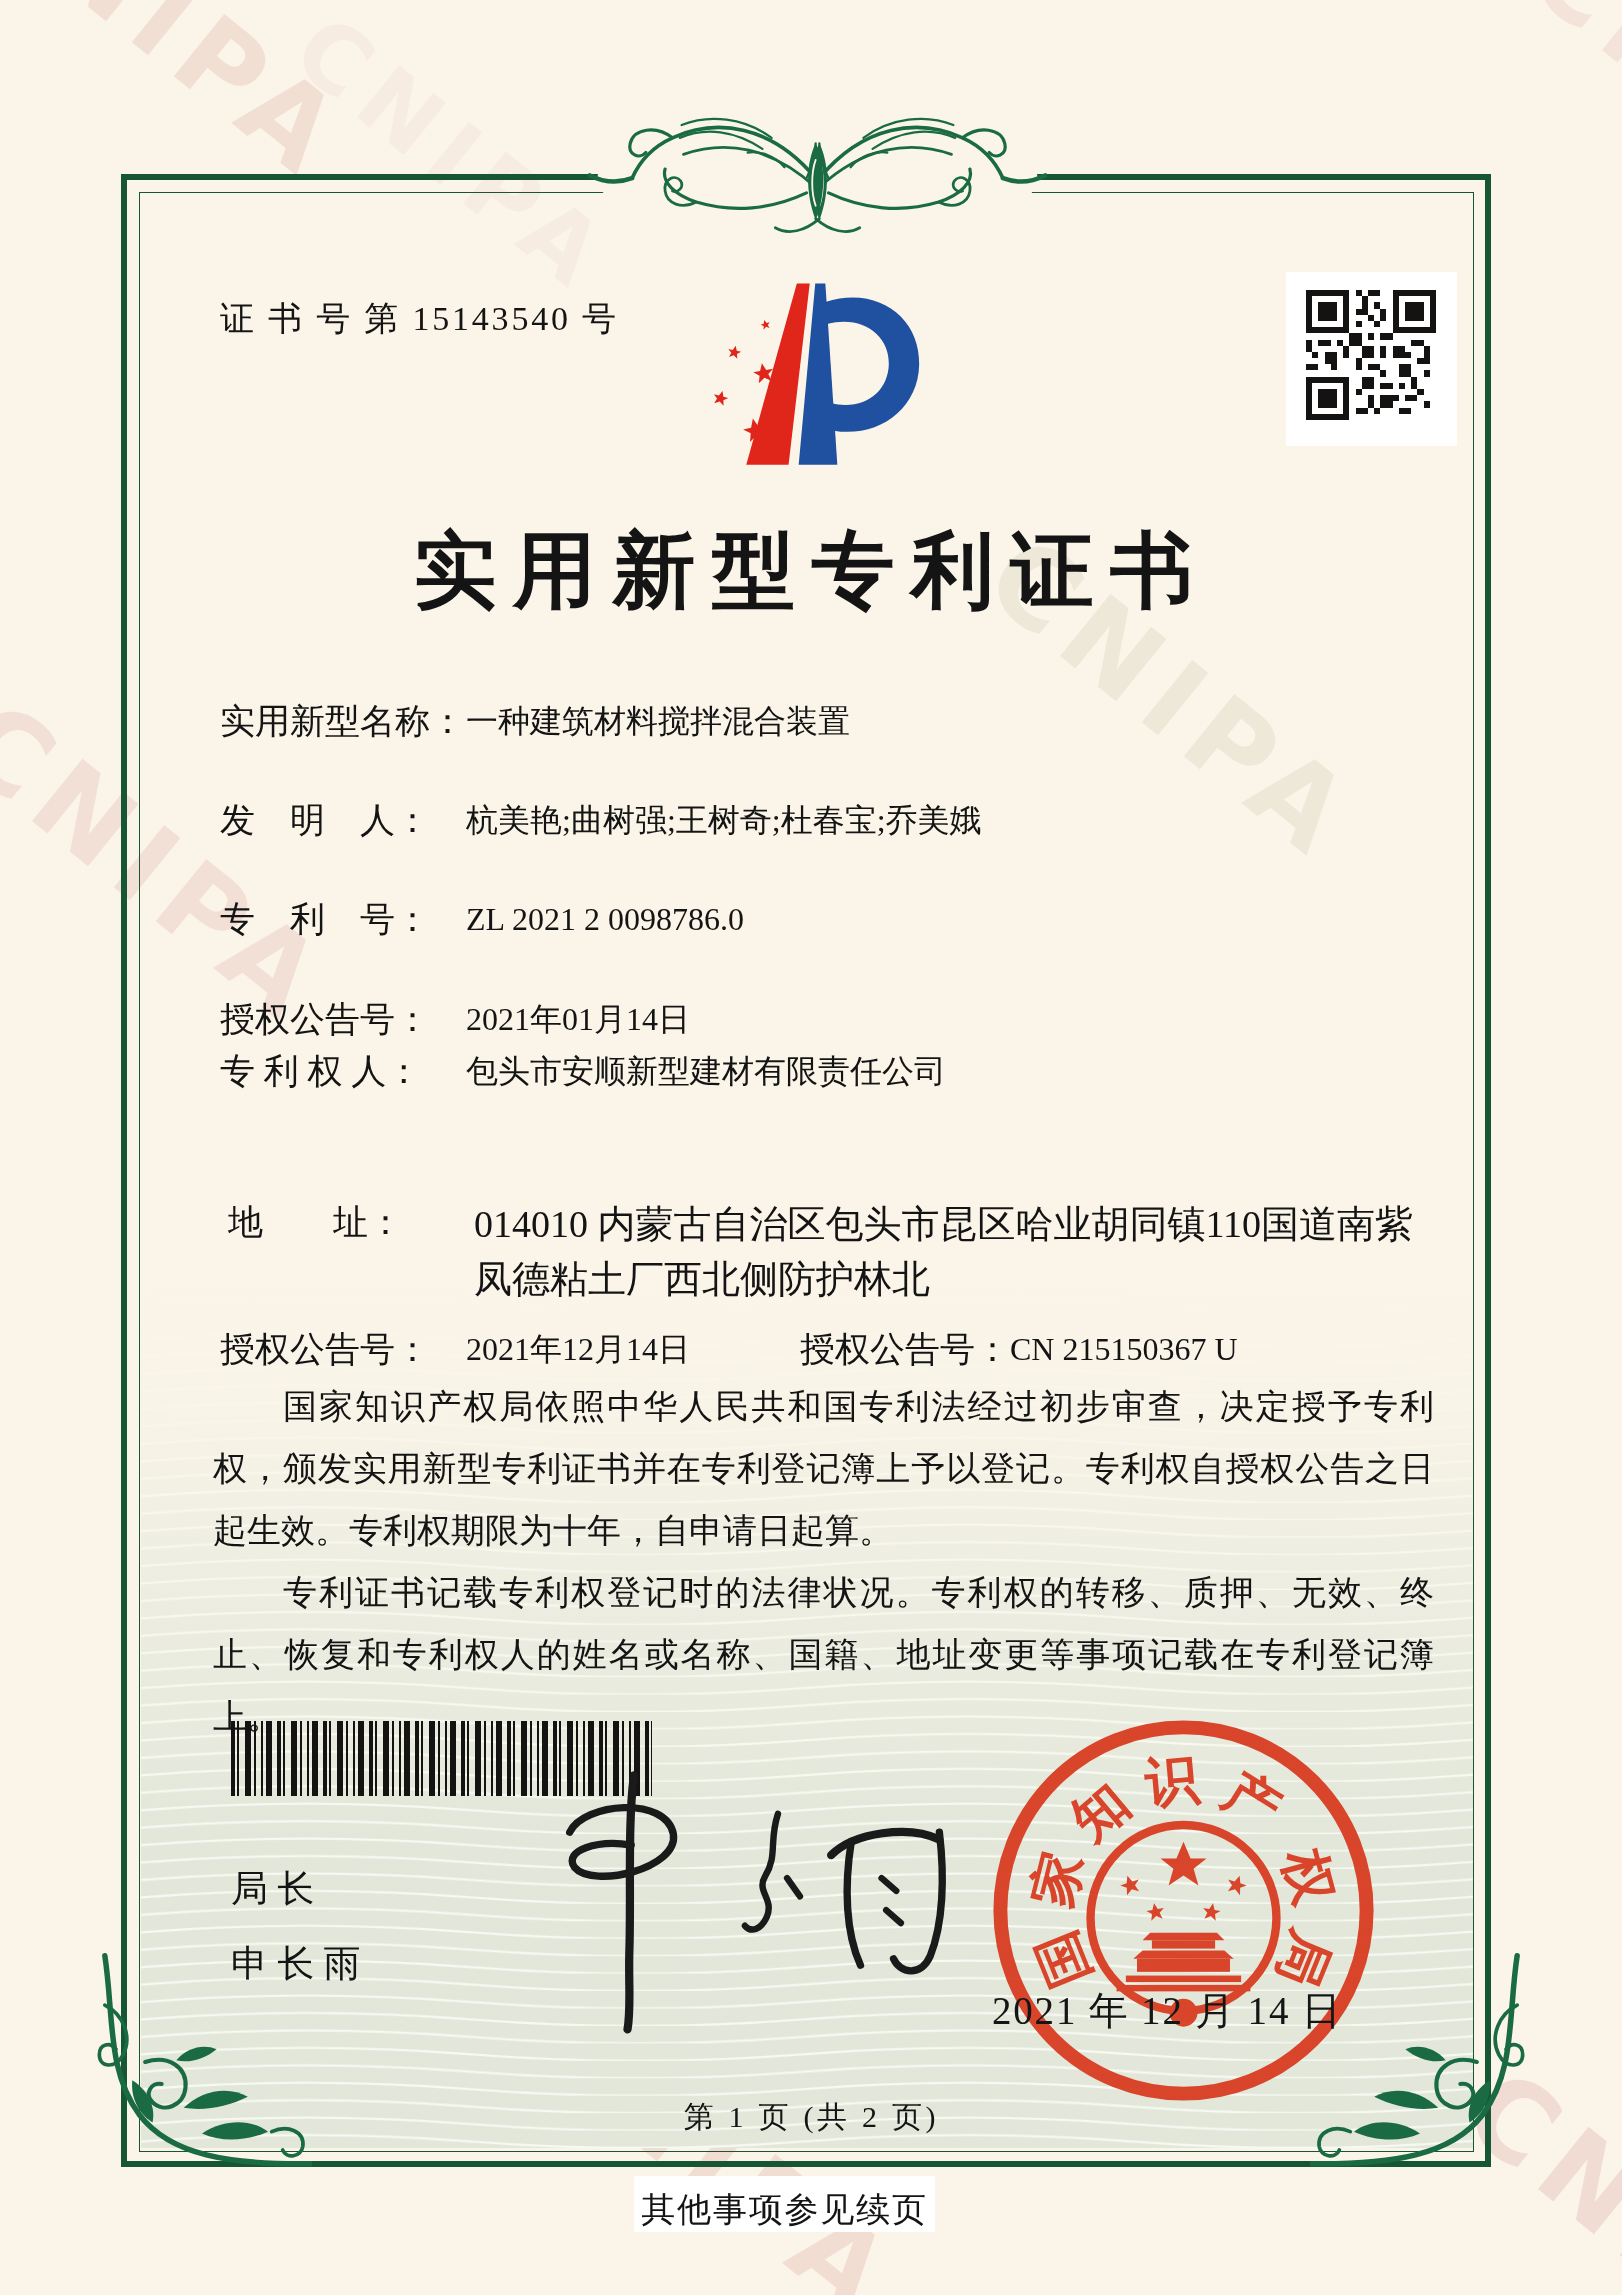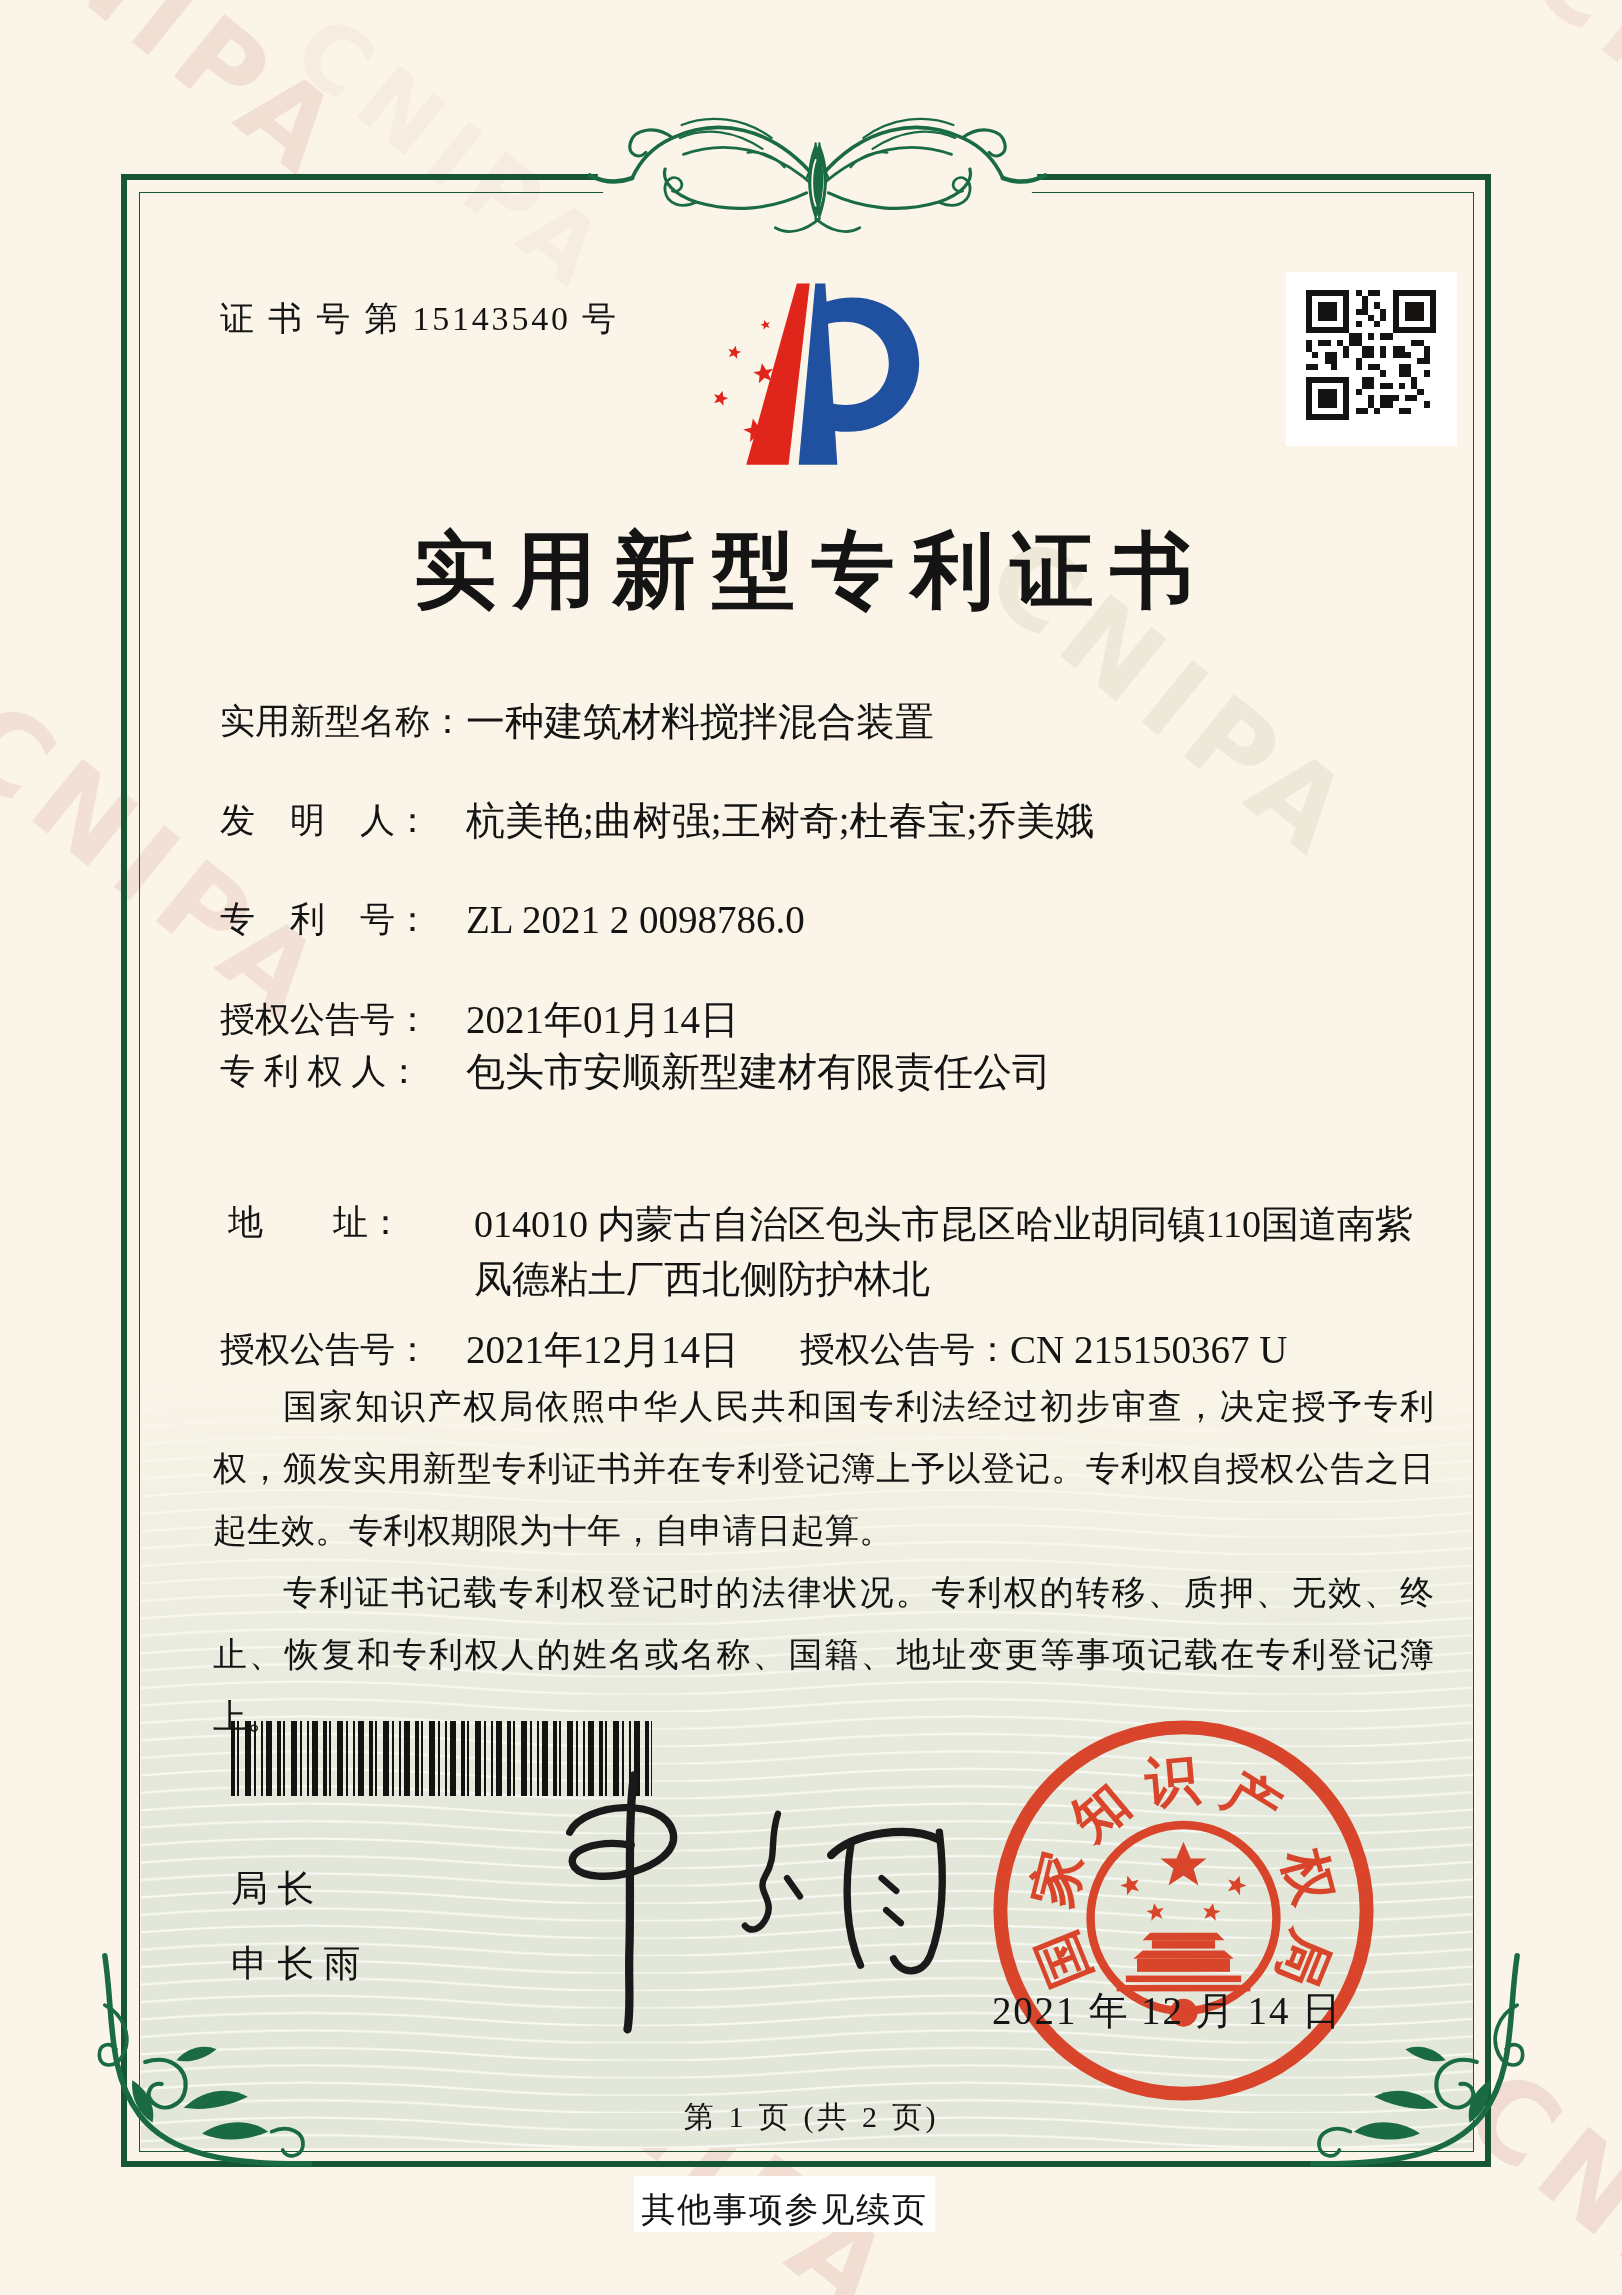--- a/index.html
+++ b/index.html
@@ -30,21 +30,21 @@
   #cert-no{position:absolute;left:220px;top:296px;font-size:34px;letter-spacing:2.8px;z-index:4;}
   #logo{position:absolute;left:707px;top:278px;width:222px;height:195px;z-index:4;}
   #qr-box{position:absolute;left:1286px;top:272px;width:171px;height:174px;background:#fff;z-index:4;}
   #qr-box svg{position:absolute;left:20px;top:18.4px;width:130px;height:130px;}
   #title{position:absolute;left:0;right:0;top:516px;text-align:center;font-size:83px;
          font-weight:700;letter-spacing:16.5px;z-index:4;}
 
   
   .row{position:absolute;left:220px;width:1185px;font-size:39px;z-index:4;white-space:nowrap;}
   .row .lab{display:inline-block;width:246px;font-size:35px;white-space:pre;vertical-align:top;line-height:51px;}
-  .row .val{font-size:39px;line-height:51px;}
+  .row .val{font-size:32px;line-height:51px;}
   #row-name{top:696px;} #row-inventor{top:795px;} #row-patno{top:894px;}
   #row-appdate{top:994px;} #row-owner{top:1046px;} #row-addr{top:1197px;margin-left:8px;}
   #row-addr .val{display:inline-block;width:946px;white-space:normal;line-height:55px;font-size:38px;}
   #row-grant{top:1324px;}
   #grant-no-pair{position:absolute;left:580px;top:0;white-space:nowrap;}
   #grant-no-pair .lab{width:auto;}
 
   
   #paras{position:absolute;left:213px;top:1376px;width:1221px;z-index:4;}
   #paras p{margin:0;font-size:34px;line-height:62px;text-indent:70px;text-align:justify;font-family:Liberation Serif, serif;}

